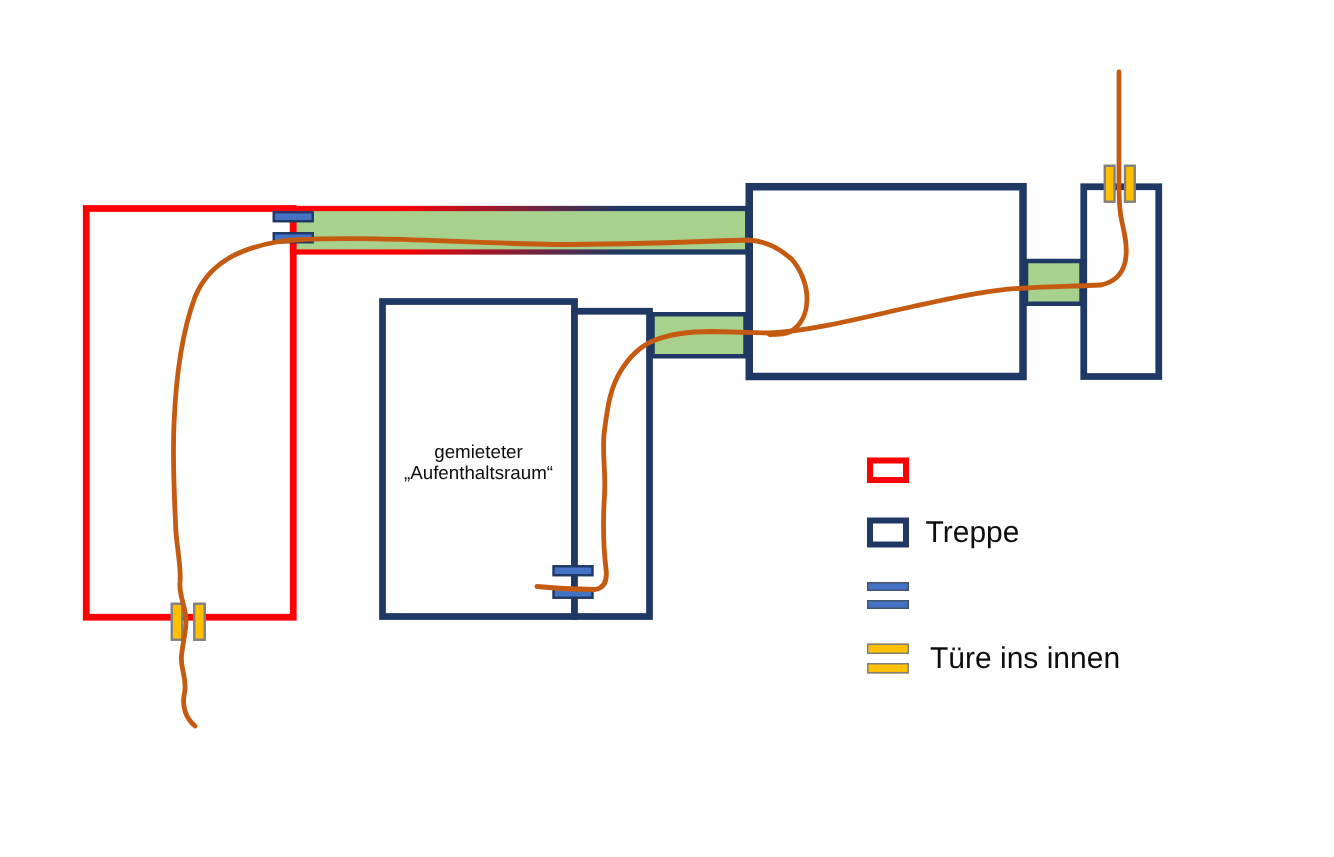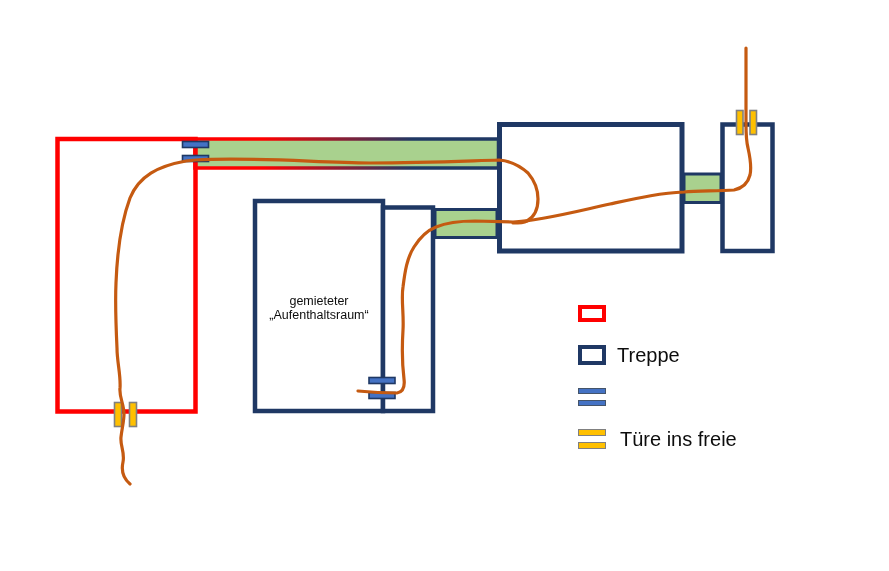--- a/index.html
+++ b/index.html
@@ -148,18 +148,18 @@
         <span class="bar-blue"></span>
         <span class="bar-blue"></span>
       </span>
     </div>
 
     <div class="legend-row">
       <span class="sw-col">
         <span class="bar-yellow"></span>
         <span class="bar-yellow"></span>
       </span>
-      <span class="legend-label">Türe ins freie</span>
+      <span class="legend-label">Türe ins innen</span>
     </div>
 
 
   </div>
 </div>
 
 </body></html>

